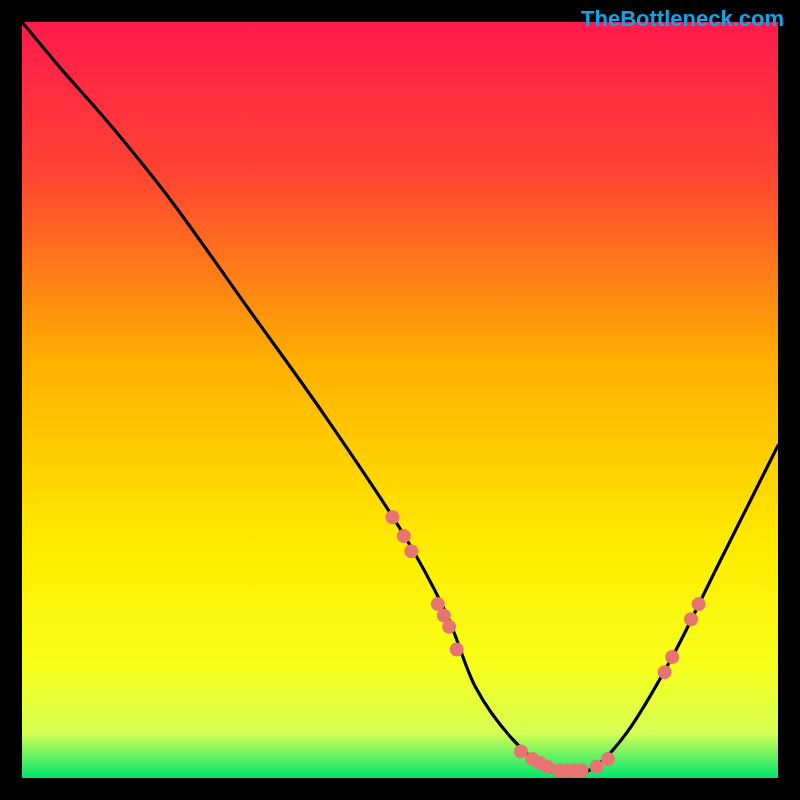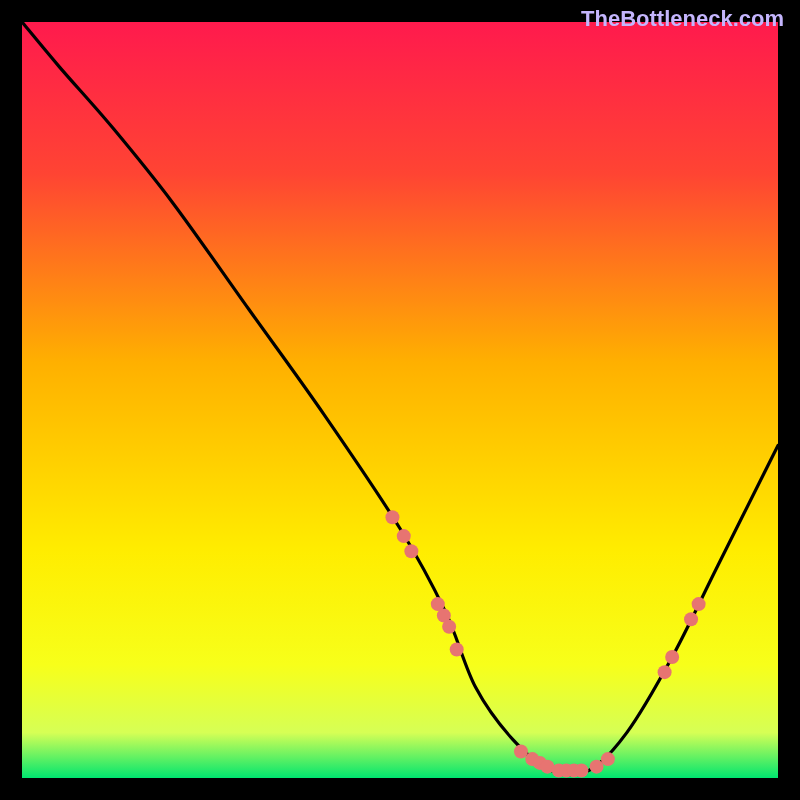--- a/index.html
+++ b/index.html
@@ -15,21 +15,21 @@
     width: 800px;
     height: 800px;
   }
   .watermark {
     position: absolute;
     top: 6px;
     right: 16px;
     font-family: Arial, Helvetica, sans-serif;
     font-size: 22px;
     font-weight: bold;
-    color: #c4b5fd;
+    color: #0ea5e9;
     z-index: 10;
     text-align: center;
   }
   .plot {
     position: absolute;
     left: 22px;
     top: 22px;
     width: 756px;
     height: 756px;
   }

